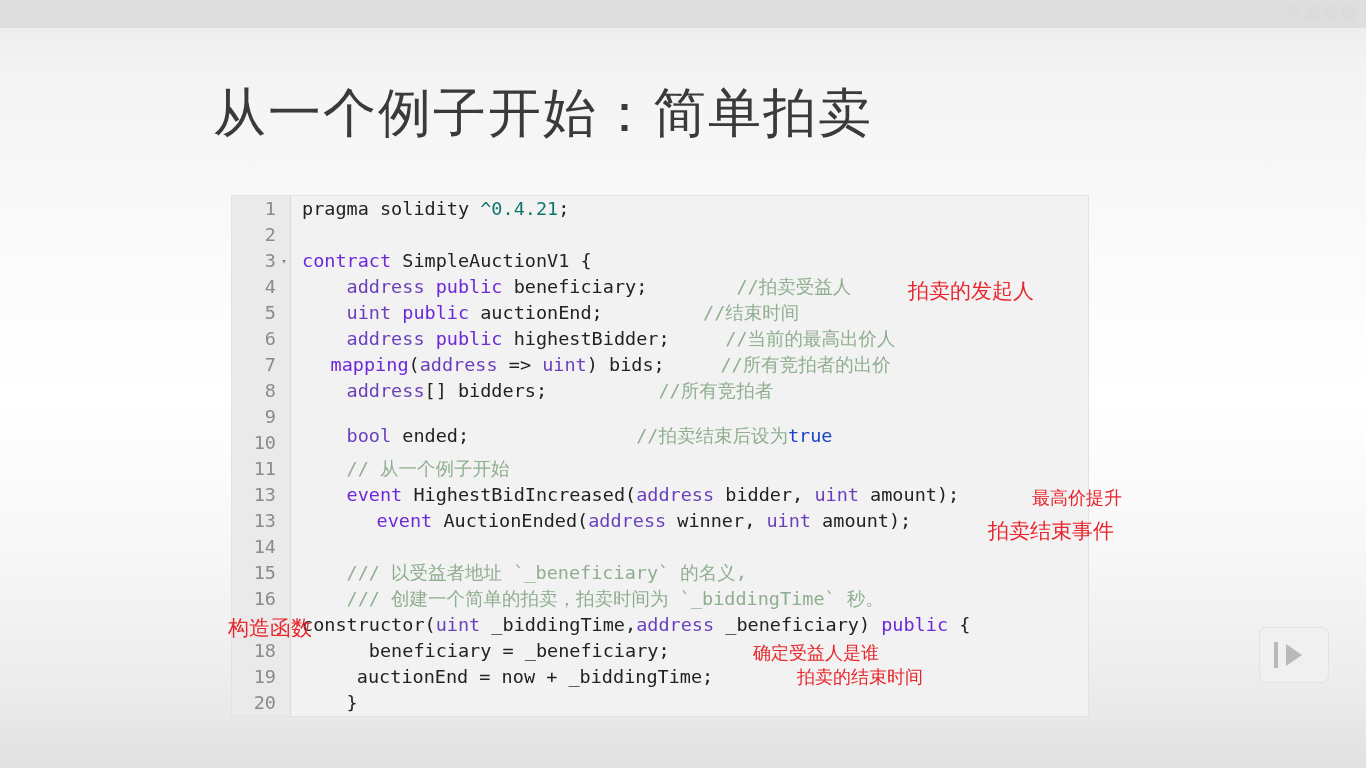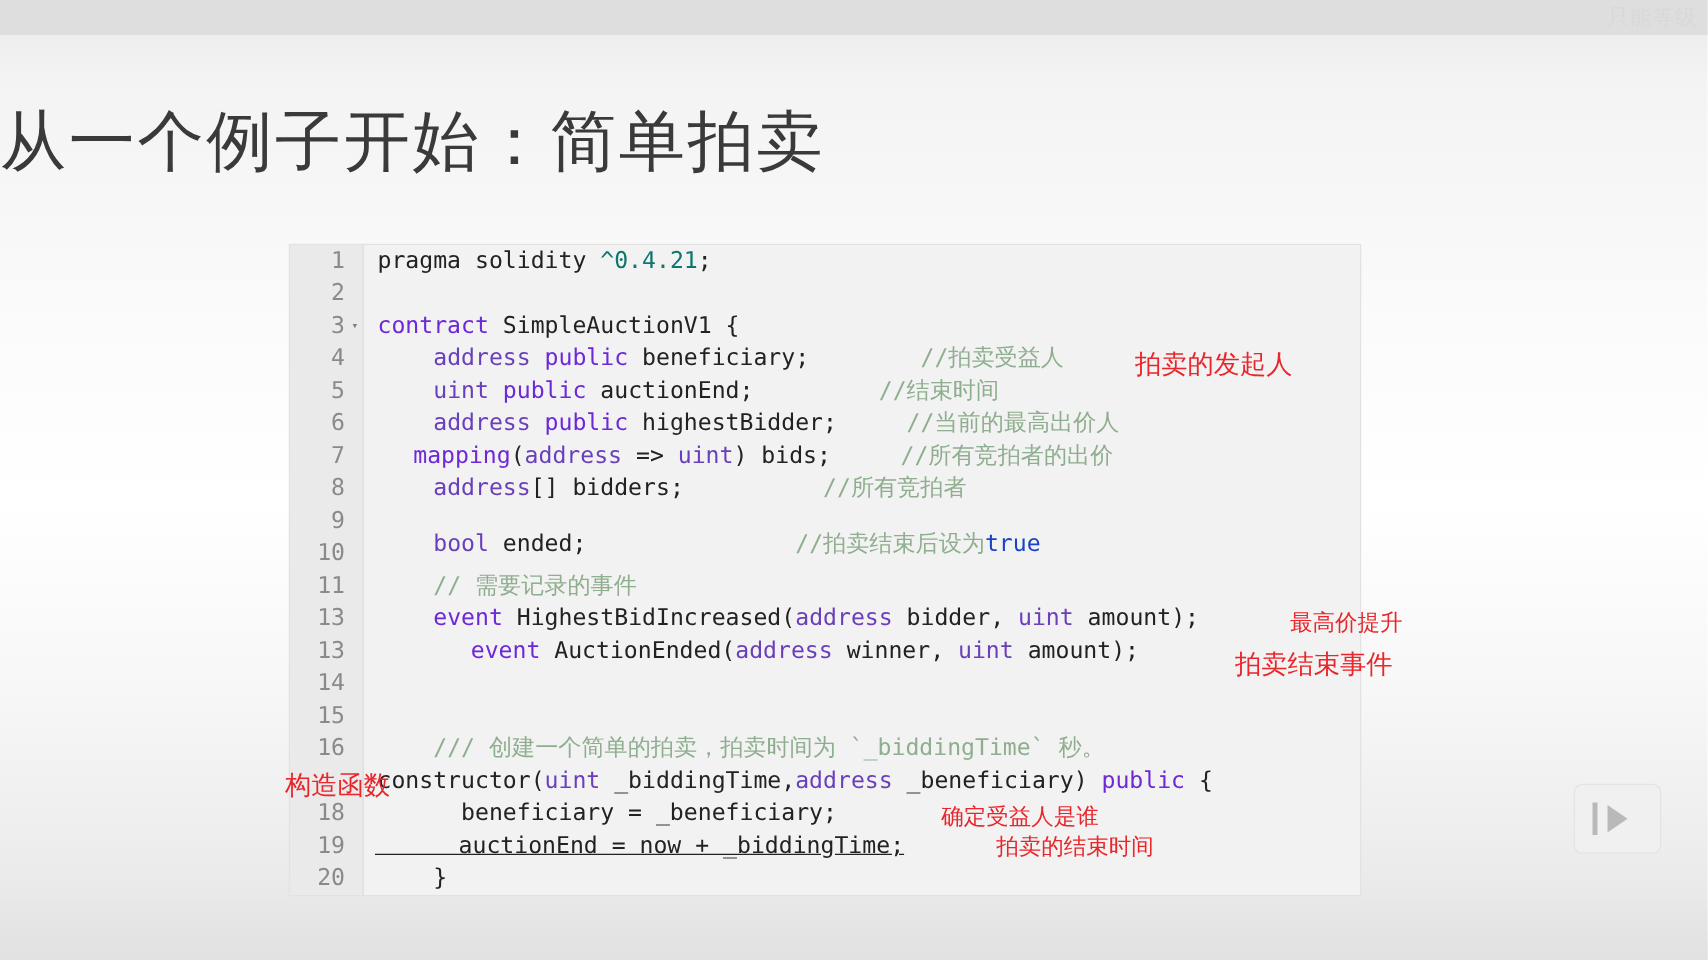--- a/index.html
+++ b/index.html
@@ -34,20 +34,21 @@
     color: #d8d8d8;
     letter-spacing: 1px;
     white-space: nowrap;
     font-family: "DejaVu Sans", sans-serif;
   }
   .slide-title {
     position: absolute;
     left: 0;
     top: 78px;
     width: 1086px;
+    text-align: center;
     font-size: 53px;
     color: #3a3a3a;
     font-family: "DejaVu Sans", sans-serif;
     letter-spacing: 2px;
     white-space: nowrap;
   }
   
   .code-panel {
     position: absolute;
     left: 232px;
@@ -165,29 +166,29 @@
         <div class="line"><span class="ln">1</span><span class="code-line" style="position: absolute; left: 58px;"><span class="plain">pragma solidity </span><span class="num">^0.4.21</span><span class="plain">;</span></span></div>
         <div class="line"><span class="ln">2</span><span class="code-line" style="position: absolute; left: 58px;"></span></div>
         <div class="line"><span class="ln">3</span><span class="fold">▾</span><span class="code-line" style="position: absolute; left: 58px;"><span class="kw">contract</span><span class="plain"> SimpleAuctionV1 {</span></span></div>
         <div class="line"><span class="ln">4</span><span class="code-line" style="position: absolute; left: 58px;"><span class="plain">    </span><span class="type">address</span><span class="plain"> </span><span class="kw">public</span><span class="plain"> beneficiary;        </span><span class="comzh">//拍卖受益人</span></span></div>
         <div class="line"><span class="ln">5</span><span class="code-line" style="position: absolute; left: 58px;"><span class="plain">    </span><span class="type">uint</span><span class="plain"> </span><span class="kw">public</span><span class="plain"> auctionEnd;         </span><span class="comzh">//结束时间</span></span></div>
         <div class="line"><span class="ln">6</span><span class="code-line" style="position: absolute; left: 58px;"><span class="plain">    </span><span class="type">address</span><span class="plain"> </span><span class="kw">public</span><span class="plain"> highestBidder;     </span><span class="comzh">//当前的最高出价人</span></span></div>
         <div class="line"><span class="ln">7</span><span class="code-line" style="position: absolute; left: 42px; text-align: center;"><span class="plain">    </span><span class="kw">mapping</span><span class="plain">(</span><span class="type">address</span><span class="plain"> =&gt; </span><span class="type">uint</span><span class="plain">) bids;     </span><span class="comzh">//所有竞拍者的出价</span></span></div>
         <div class="line"><span class="ln">8</span><span class="code-line" style="position: absolute; left: 58px;"><span class="plain">    </span><span class="type">address</span><span class="plain">[] bidders;          </span><span class="comzh">//所有竞拍者</span></span></div>
         <div class="line"><span class="ln">9</span><span class="code-line" style="position: absolute; left: 58px; margin-top: 19px;"><span class="plain">    </span><span class="type">bool</span><span class="plain"> ended;               </span><span class="comzh">//拍卖结束后设为</span><span class="blue2">true</span></span></div>
         <div class="line"><span class="ln">10</span><span class="code-line" style="position: absolute; left: 58px;"></span></div>
-        <div class="line"><span class="ln">11</span><span class="code-line" style="position: absolute; left: 58px;"><span class="plain">    </span><span class="comzh">// 需要记录的事件</span></span></div>
+        <div class="line"><span class="ln">11</span><span class="code-line" style="position: absolute; left: 58px;"><span class="plain">    </span><span class="comzh">// 从一个例子开始</span></span></div>
         <div class="line"><span class="ln">13</span><span class="code-line" style="position: absolute; left: 58px;"><span class="plain">    </span><span class="kw">event</span><span class="plain"> HighestBidIncreased(</span><span class="type">address</span><span class="plain"> bidder, </span><span class="type">uint</span><span class="plain"> amount);</span></span></div>
         <div class="line"><span class="ln">13</span><span class="code-line" style="position: absolute; left: 58px; padding-left: 42px;"><span class="plain">    </span><span class="kw">event</span><span class="plain"> AuctionEnded(</span><span class="type">address</span><span class="plain"> winner, </span><span class="type">uint</span><span class="plain"> amount);</span></span></div>
         <div class="line"><span class="ln">14</span><span class="code-line" style="position: absolute; left: 58px;"></span></div>
-        <div class="line"><span class="ln">15</span></div>
+        <div class="line"><span class="ln">15</span><span class="code-line" style="position: absolute; left: 58px;"><span class="plain">    </span><span class="comzh">/// 以受益者地址 `_beneficiary` 的名义,</span></span></div>
         <div class="line"><span class="ln">16</span><span class="code-line" style="position: absolute; left: 58px;"><span class="plain">    </span><span class="comzh">/// 创建一个简单的拍卖，拍卖时间为 `_biddingTime` 秒。</span></span></div>
         <div class="line"><span class="ln"></span><span class="code-line" style="position: absolute; left: 58px;"><span class="plain">constructor(</span><span class="type">uint</span><span class="plain"> _biddingTime,</span><span class="type">address</span><span class="plain"> _beneficiary) </span><span class="kw">public</span><span class="plain"> {</span></span></div>
         <div class="line"><span class="ln">18</span><span class="code-line" style="position: absolute; left: 58px;"><span class="plain">      beneficiary = _beneficiary;</span></span></div>
-        <div class="line"><span class="ln">19</span><span class="code-line" style="position: absolute; left: 56px; text-decoration: underline;"><span class="plain">      auctionEnd = now + _biddingTime;</span></span></div>
+        <div class="line"><span class="ln">19</span><span class="code-line" style="position: absolute; left: 46px;"><span class="plain">      auctionEnd = now + _biddingTime;</span></span></div>
         <div class="line"><span class="ln">20</span><span class="code-line" style="position: absolute; left: 58px;"><span class="plain">    }</span></span></div>
       </div>
   </div>
 
   <div id="annotations-layer">
       <div class="annot big" style="left: 908px; top: 277px;">拍卖的发起人</div>
       <div class="annot" style="left: 1032px; top: 486px;">最高价提升</div>
       <div class="annot big" style="left: 988px; top: 517px;">拍卖结束事件</div>
       <div class="annot big" style="left: 228px; top: 614px;">构造函数</div>
       <div class="annot" style="left: 753px; top: 641px;">确定受益人是谁</div>

